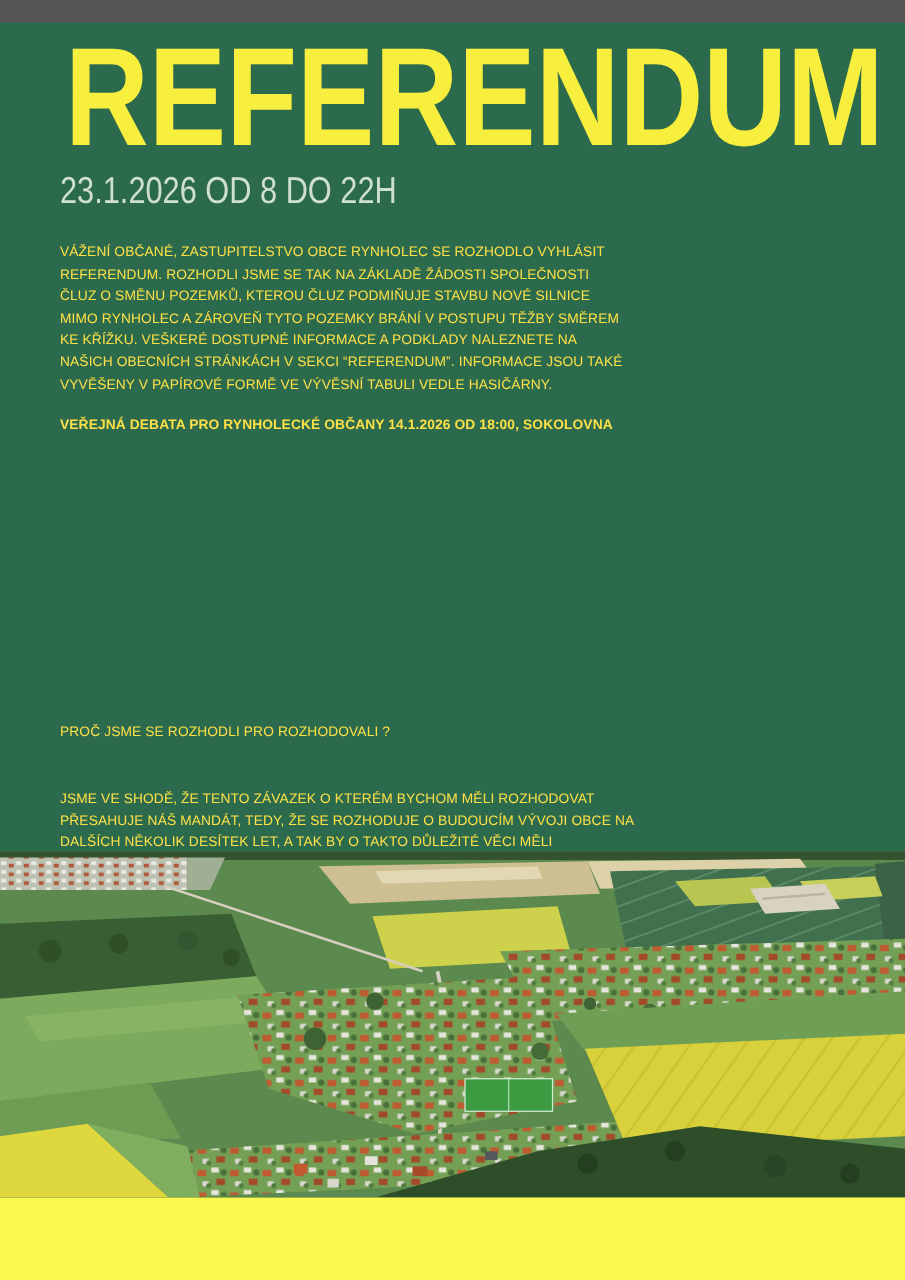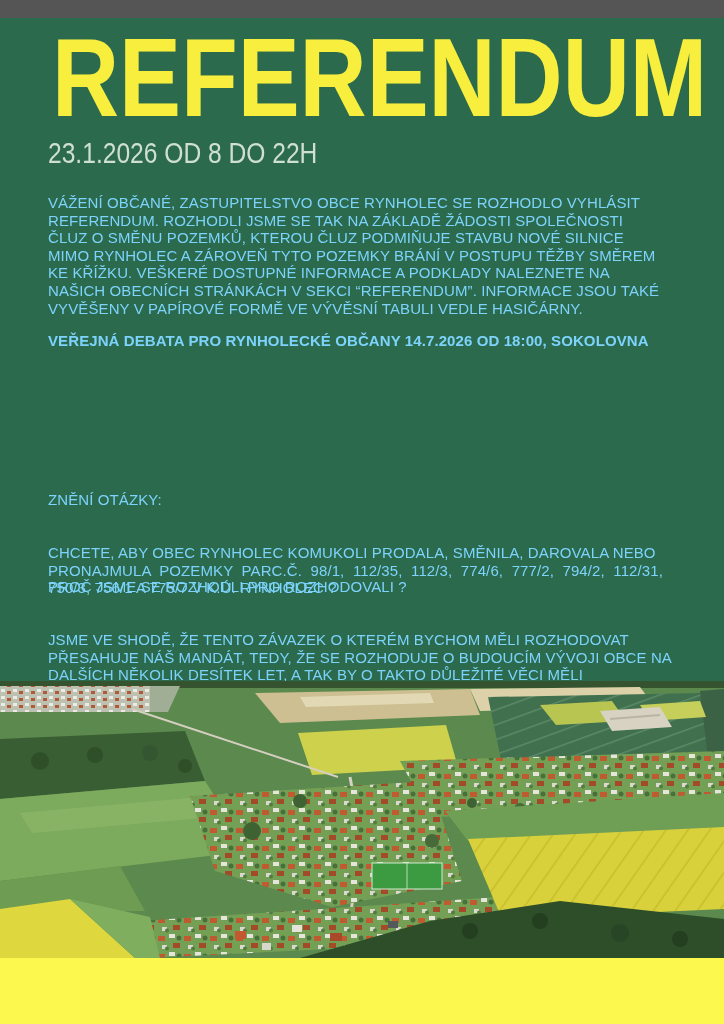--- a/index.html
+++ b/index.html
@@ -21,22 +21,22 @@
     position:absolute;top:118px;left:48px;
     color:#cfdfd2;
     font-size:30px;
     letter-spacing:0px;
     transform:scaleX(0.82);
     transform-origin:left top;
     white-space:pre;
   }
   .txt{
     position:absolute;left:48px;
-    color:#7dd3fc;
-    font-size:15px;
+    color:#fde047;
+    font-size:11px;
     line-height:17.6px;
     white-space:pre;
     letter-spacing:0.1px;
   }
   .intro{top:176px;}
   .debate-banner{top:314px;font-weight:bold;}
   .debate-info{top:351px;}
   .question{top:438px;}
   .why{top:525px;}
   .photo-wrap{
@@ -60,29 +60,23 @@
   <div class="subtitle">23.1.2026 OD 8 DO 22H</div>
 
   <div class="txt intro">VÁŽENÍ OBČANÉ, ZASTUPITELSTVO OBCE RYNHOLEC SE ROZHODLO VYHLÁSIT
 REFERENDUM. ROZHODLI JSME SE TAK NA ZÁKLADĚ ŽÁDOSTI SPOLEČNOSTI
 ČLUZ O SMĚNU POZEMKŮ, KTEROU ČLUZ PODMIŇUJE STAVBU NOVÉ SILNICE
 MIMO RYNHOLEC A ZÁROVEŇ TYTO POZEMKY BRÁNÍ V POSTUPU TĚŽBY SMĚREM
 KE KŘÍŽKU. VEŠKERÉ DOSTUPNÉ INFORMACE A PODKLADY NALEZNETE NA
 NAŠICH OBECNÍCH STRÁNKÁCH V SEKCI “REFERENDUM”. INFORMACE JSOU TAKÉ
 VYVĚŠENY V PAPÍROVÉ FORMĚ VE VÝVĚSNÍ TABULI VEDLE HASIČÁRNY.</div>
 
-  <div class="txt debate-banner">VEŘEJNÁ DEBATA PRO RYNHOLECKÉ OBČANY 14.7.2026 OD 18:00, SOKOLOVNA</div>
+  <div class="txt debate-banner">VEŘEJNÁ DEBATA PRO RYNHOLECKÉ OBČANY 14.1.2026 OD 18:00, SOKOLOVNA</div>
 
 
-  <div class="txt question">
-    <div>ZNĚNÍ OTÁZKY:</div>
-    <div>CHCETE, ABY OBEC RYNHOLEC KOMUKOLI PRODALA, SMĚNILA, DAROVALA NEBO
-PRONAJMULA  POZEMKY  PARC.Č.  98/1,  112/35,  112/3,  774/6,  777/2,  794/2,  112/31,
-750/3, 756/1 A 775/7 V K.Ú. RYNHOLEC ?</div>
-  </div>
 
   <div class="txt why">
     <div>PROČ JSME SE ROZHODLI PRO ROZHODOVALI ?</div>
     <div>JSME VE SHODĚ, ŽE TENTO ZÁVAZEK O KTERÉM BYCHOM MĚLI ROZHODOVAT
 PŘESAHUJE NÁŠ MANDÁT, TEDY, ŽE SE ROZHODUJE O BUDOUCÍM VÝVOJI OBCE NA
 DALŠÍCH NĚKOLIK DESÍTEK LET, A TAK BY O TAKTO DŮLEŽITÉ VĚCI MĚLI
 ROZHODNOUT OBČANÉ, NIKOLIV SEDM JEJICH ZÁSTUPCŮ. ZÁROVEŇ SE JEDNÁ PAK O
 ROZHODNUTÍ DLOUHODOBÉ A MĚNNÉ POUZE NA ZÁKLADĚ NOVÉHO REFERENDA.</div>
   </div>
 

